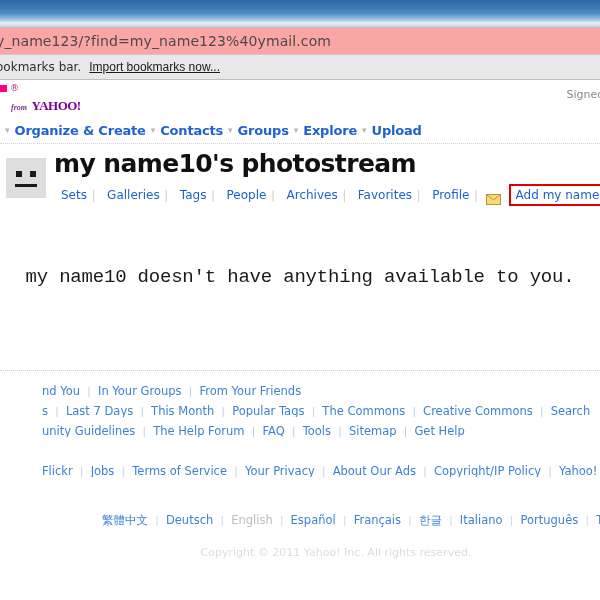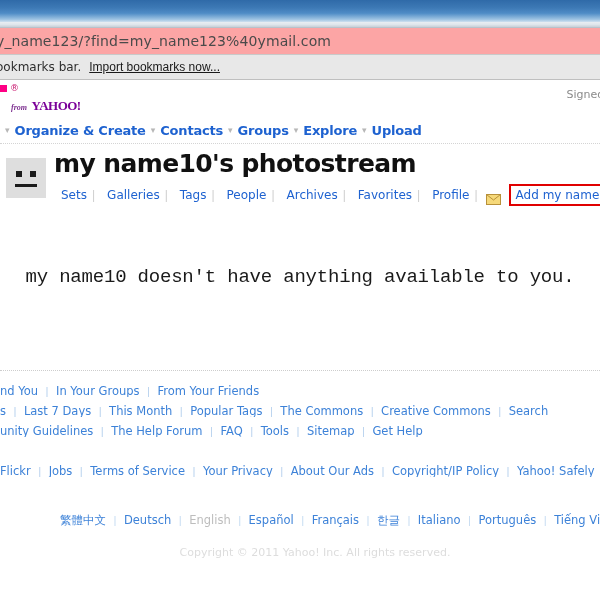--- a/index.html
+++ b/index.html
@@ -258,20 +258,21 @@
   }
 
   #content-divider {
     border-top: 1px dotted #cdcdcd;
     margin-top: 82px;
   }
 
   
   #footer {
     padding-top: 11px;
+    padding-left: 42px;
   }
   .footer-row {
     white-space: nowrap;
     overflow: hidden;
     margin-bottom: 5px;
     height: 15px;
     line-height: 15px;
   }
   .footer-link {
     color: #3d82d8;

